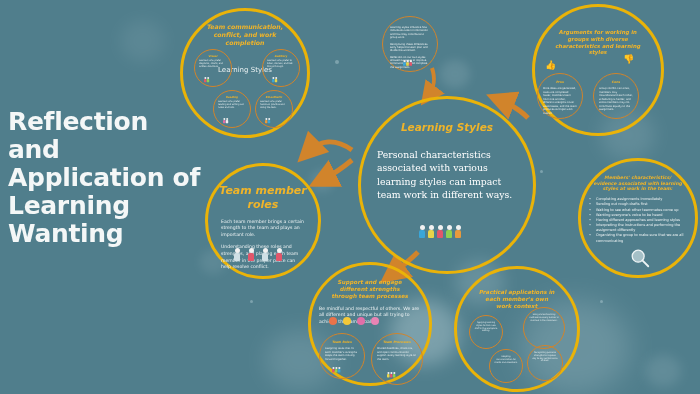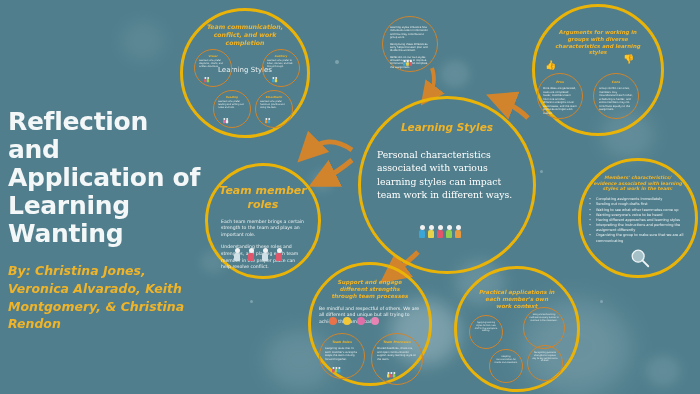--- a/index.html
+++ b/index.html
@@ -154,21 +154,20 @@
     </defs>
     <path d="M352,150 C335,138 320,140 308,152" stroke="#d1842b" stroke-width="5" fill="none" marker-end="url(#ah)"></path>
     <path d="M528,118 C518,108 510,104 500,100" stroke="#d1842b" stroke-width="5" fill="none" marker-end="url(#ah)"></path>
     <path d="M352,160 C340,170 330,176 322,180" stroke="#d1842b" stroke-width="5" fill="none" marker-end="url(#ah)"></path>
     <path d="M418,252 C408,262 400,268 392,274" stroke="#d1842b" stroke-width="5" fill="none" marker-end="url(#ah)"></path>
     <path d="M432,68 C436,80 434,88 428,96" stroke="#d1842b" stroke-width="4" fill="none" marker-end="url(#ah)"></path>
   </svg>
 
   <div id="title-block">
     <div id="main-title">Reflection and Application of Learning Wanting</div>
-    <div id="byline">By: Christina Jones, Veronica Alvarado, Keith Montgomery, &amp; Christina Rendon</div>
   </div>
 
   <div class="bubble ring" id="bubble-center">
     <div class="b-title">Learning Styles</div>
     <div class="b-body">Personal characteristics associated with various learning styles can impact team work in different ways.</div>
     <div class="people" style="left:58px;top:126px;">
       <div class="person">
           <div class="head"></div>
           <div class="body" style="background:#3aa6d8;"></div>
         </div>

